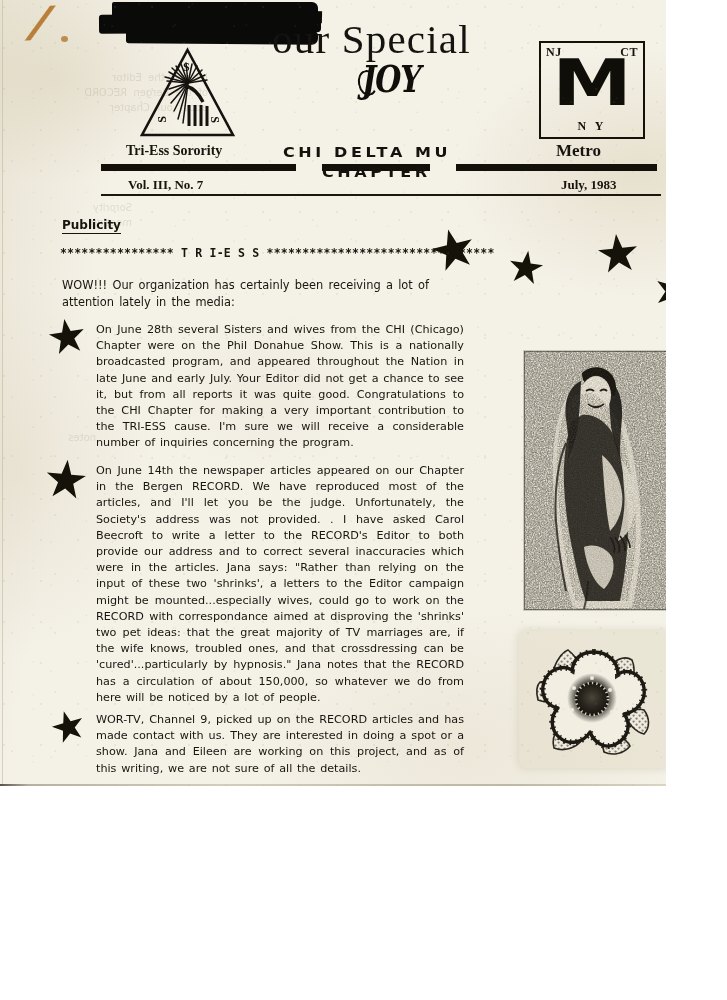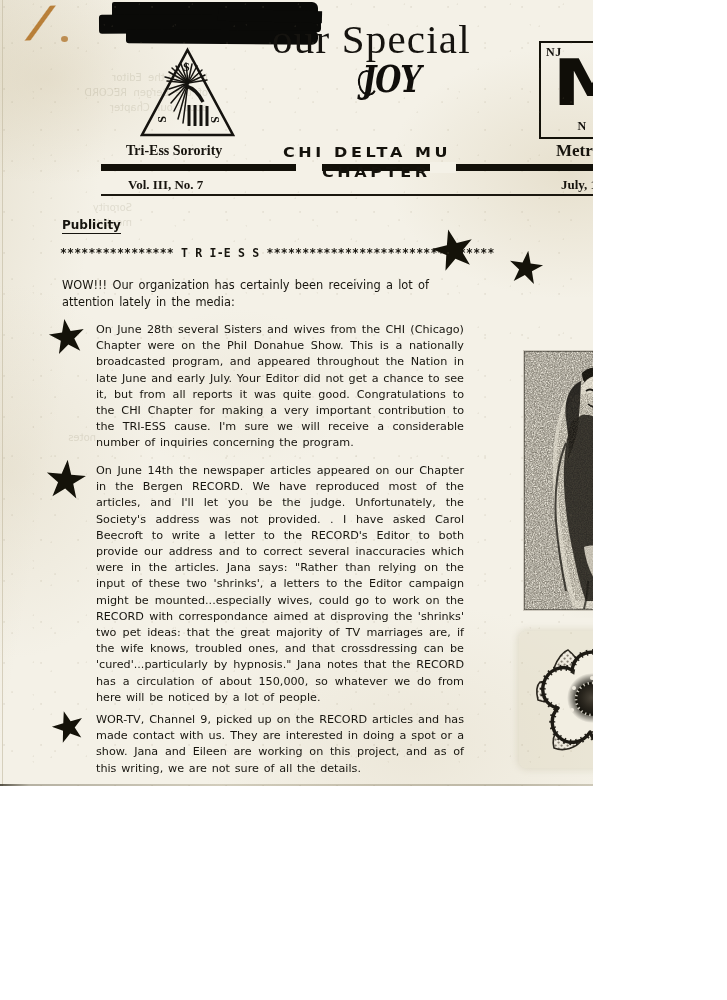--- a/index.html
+++ b/index.html
@@ -13,21 +13,21 @@
     height: 1000px;
     position: relative;
     overflow: hidden;
     font-family: "Liberation Sans", sans-serif;
   }
 
   
   #page-sheet {
     position: absolute;
     left: 0; top: 0;
-    width: 593px;
+    width: 666px;
     height: 786px;
     background: #f4f1e7;
     overflow: hidden;
   }
   
   #page-sheet::before {
     content: "";
     position: absolute;
     inset: 0;
     background:

